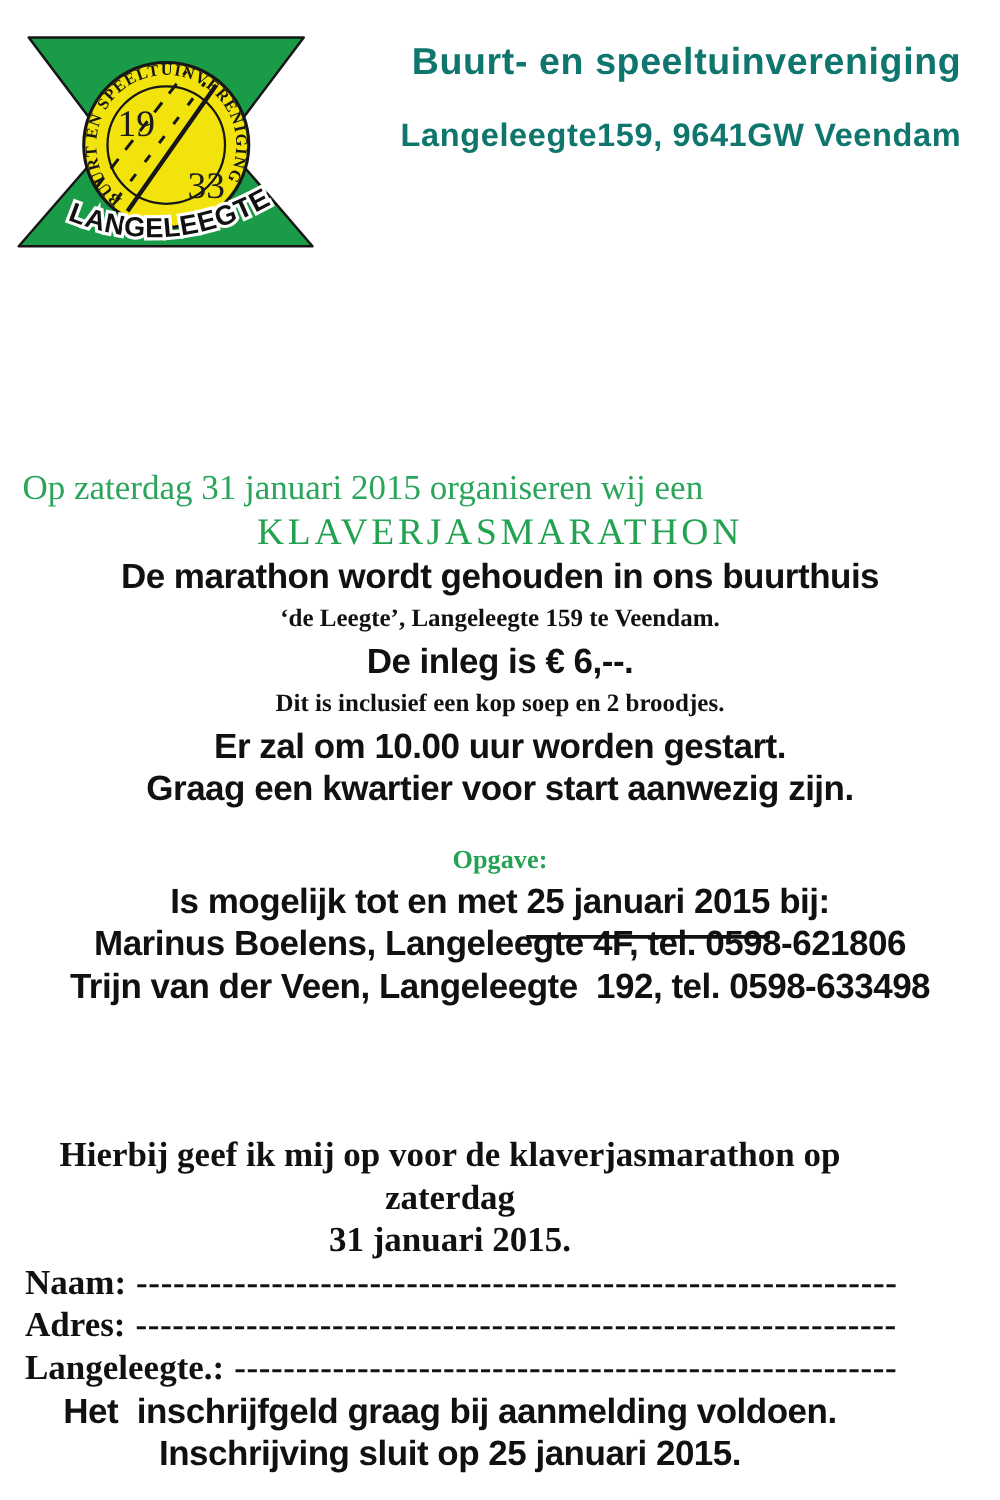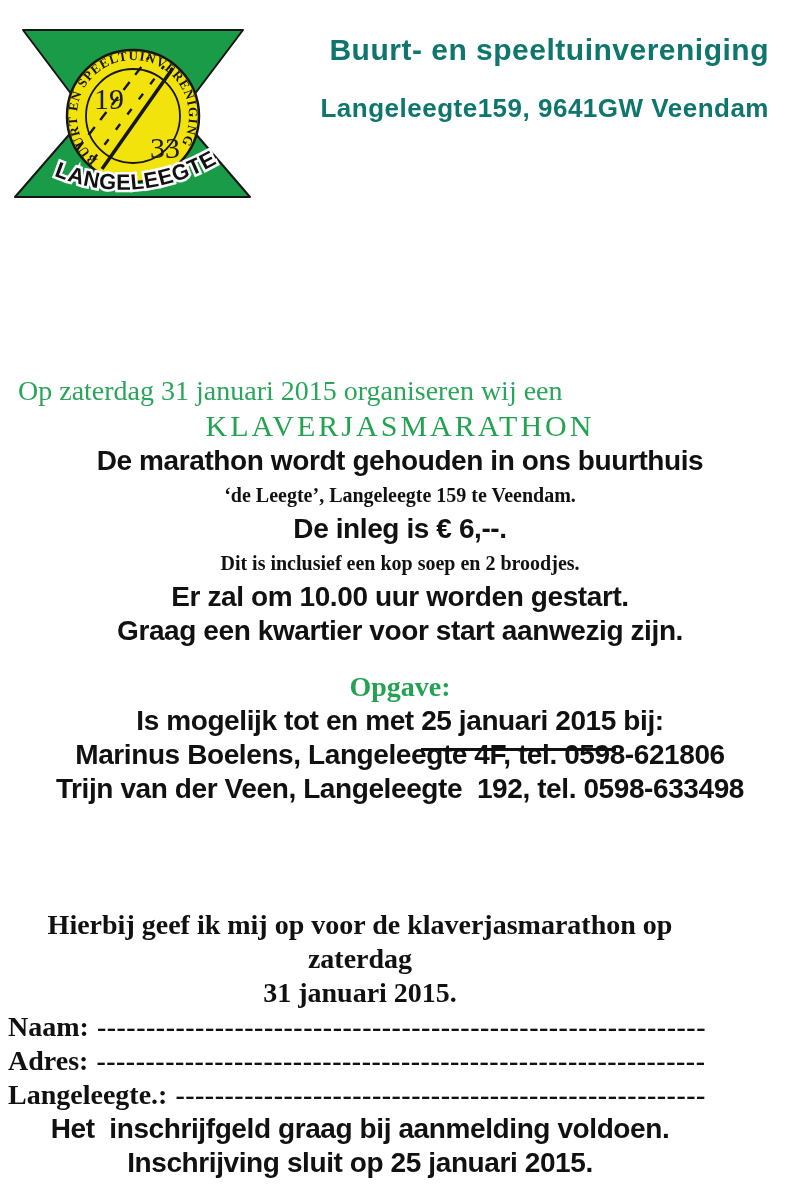--- a/index.html
+++ b/index.html
@@ -31,29 +31,29 @@
     font-family:"Liberation Serif", serif; font-weight:normal;
     font-size:30px; line-height:36px; letter-spacing:3px; color:#23a351;
   }
   .serifline { font-family:"Liberation Serif", serif; font-weight:bold; font-size:20px; }
   .sansline  { font-family:"Liberation Sans", sans-serif; font-weight:bold; font-size:28px; letter-spacing:-0.4px; }
 
   
   .opgave { position:absolute; top:670px; left:0; width:800px; text-align:center; }
   .opgave-heading {
     font-family:"Liberation Serif", serif; font-weight:bold;
-    font-size:28px; color:#23a351;
+    font-size:21px; color:#23a351;
   }
   .u { border-bottom:3px solid #111; padding-bottom:12px; }
 
   
   .form { position:absolute; top:908px; left:0; width:720px; text-align:center; }
   .form-heading { font-family:"Liberation Serif", serif; font-weight:bold; font-size:28px; }
   .field {
-    text-align:left; padding-left:8px;
+    text-align:left; padding-left:20px;
     font-family:"Liberation Serif", serif; font-weight:bold; font-size:28px;
     white-space:nowrap;
   }
   .dashes { margin-left:8px; letter-spacing:0.5px; }
 </style>
 </head>
 <body>
 
 <div class="page">
 

